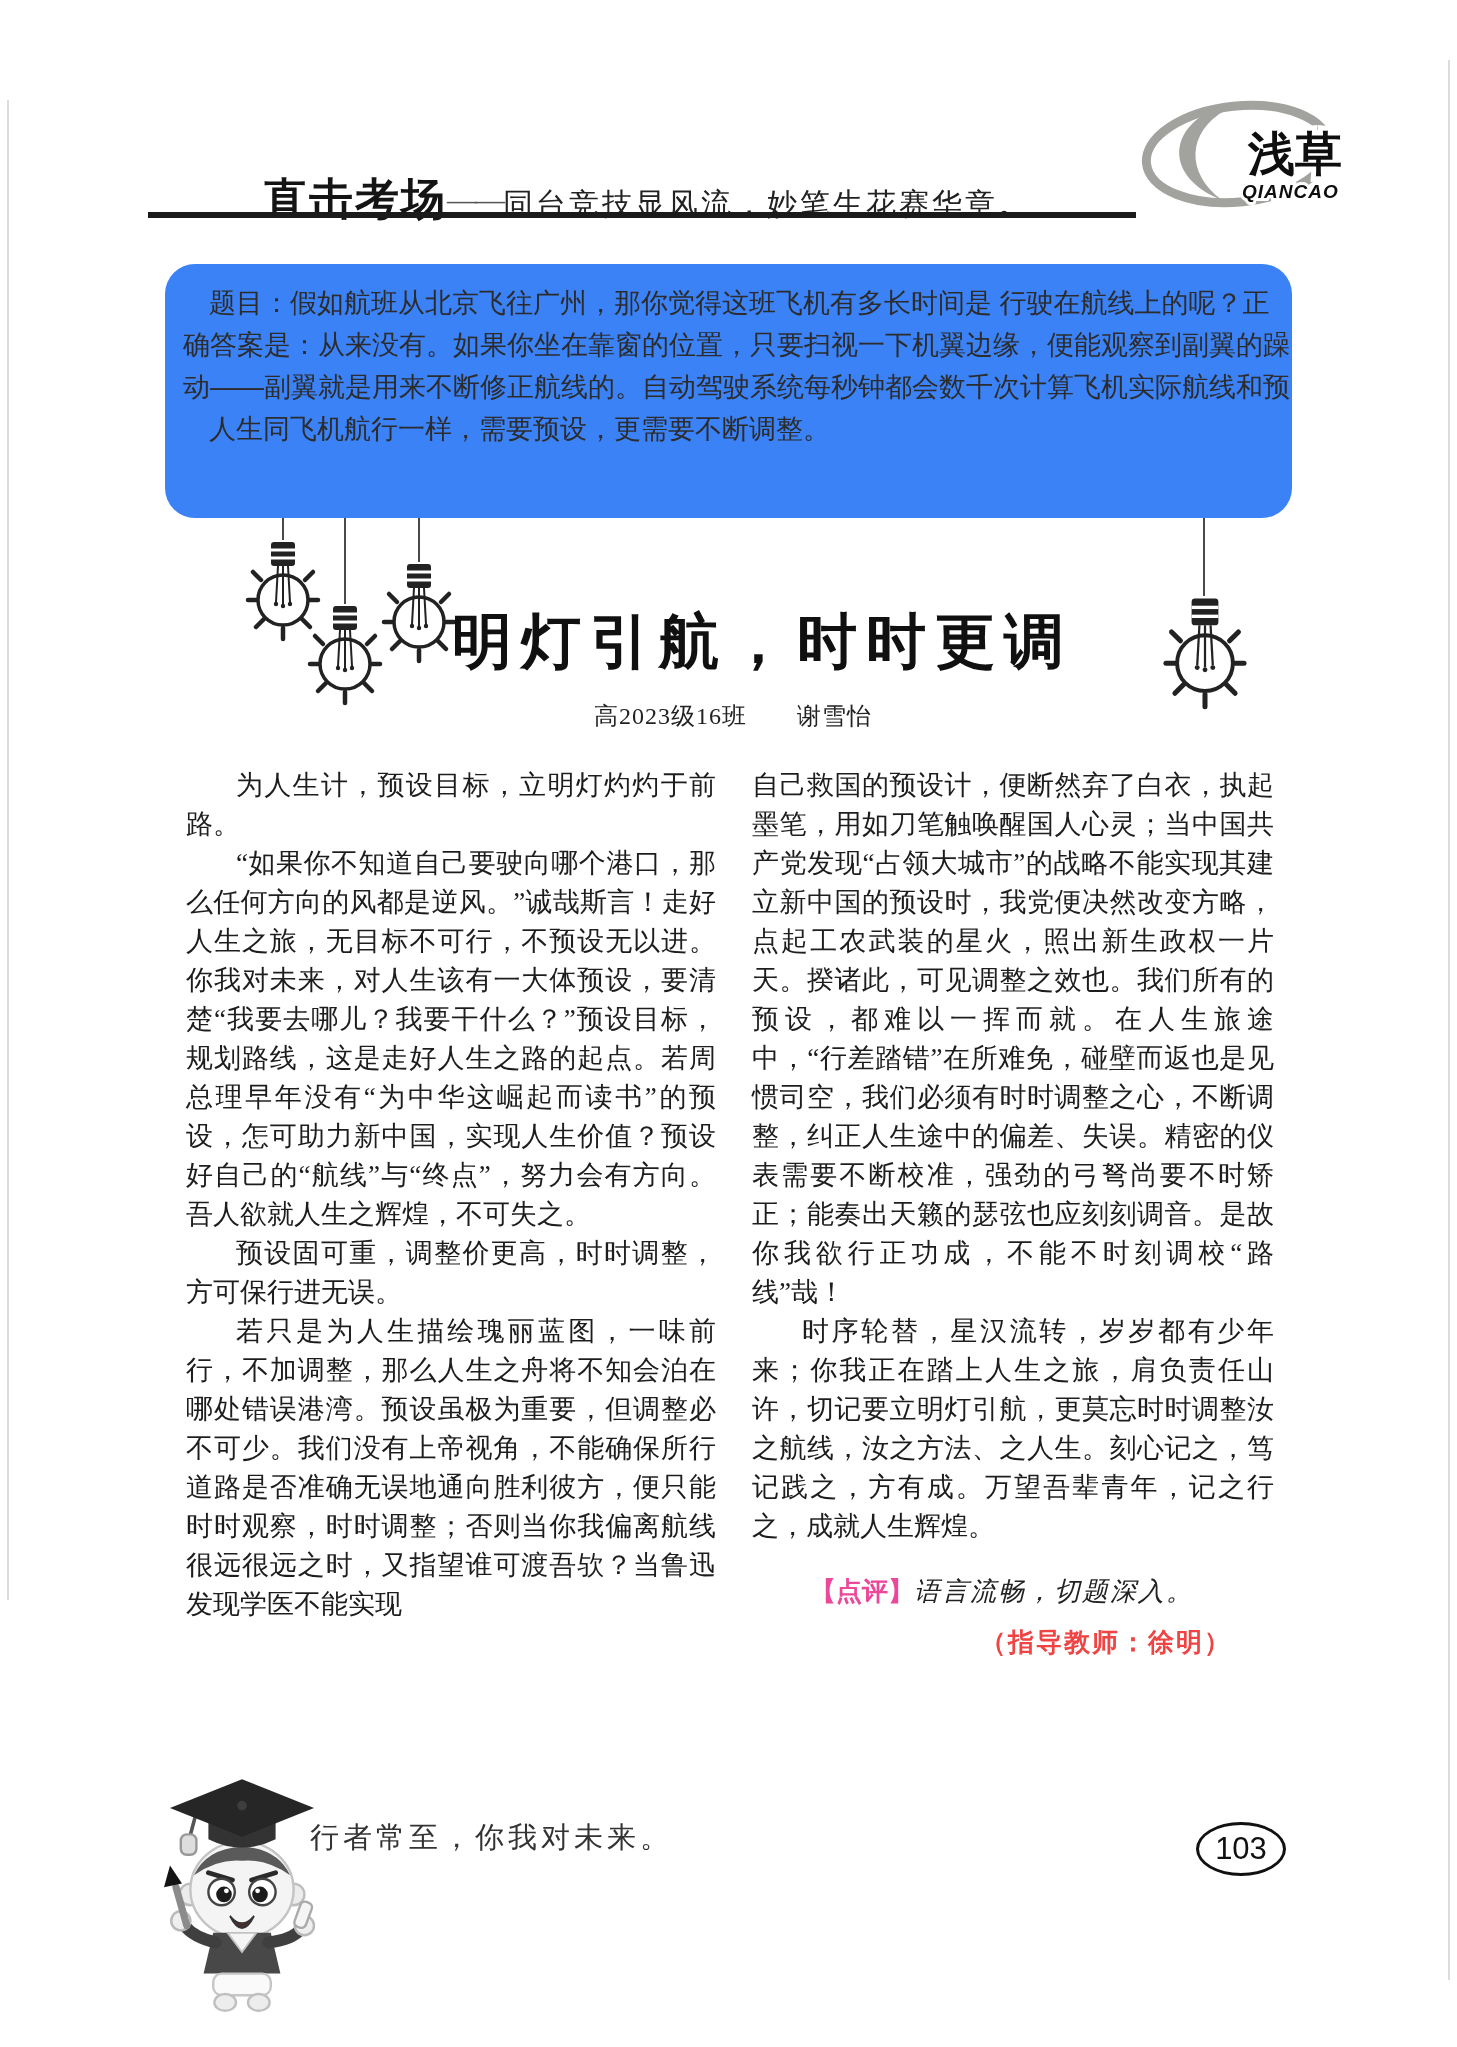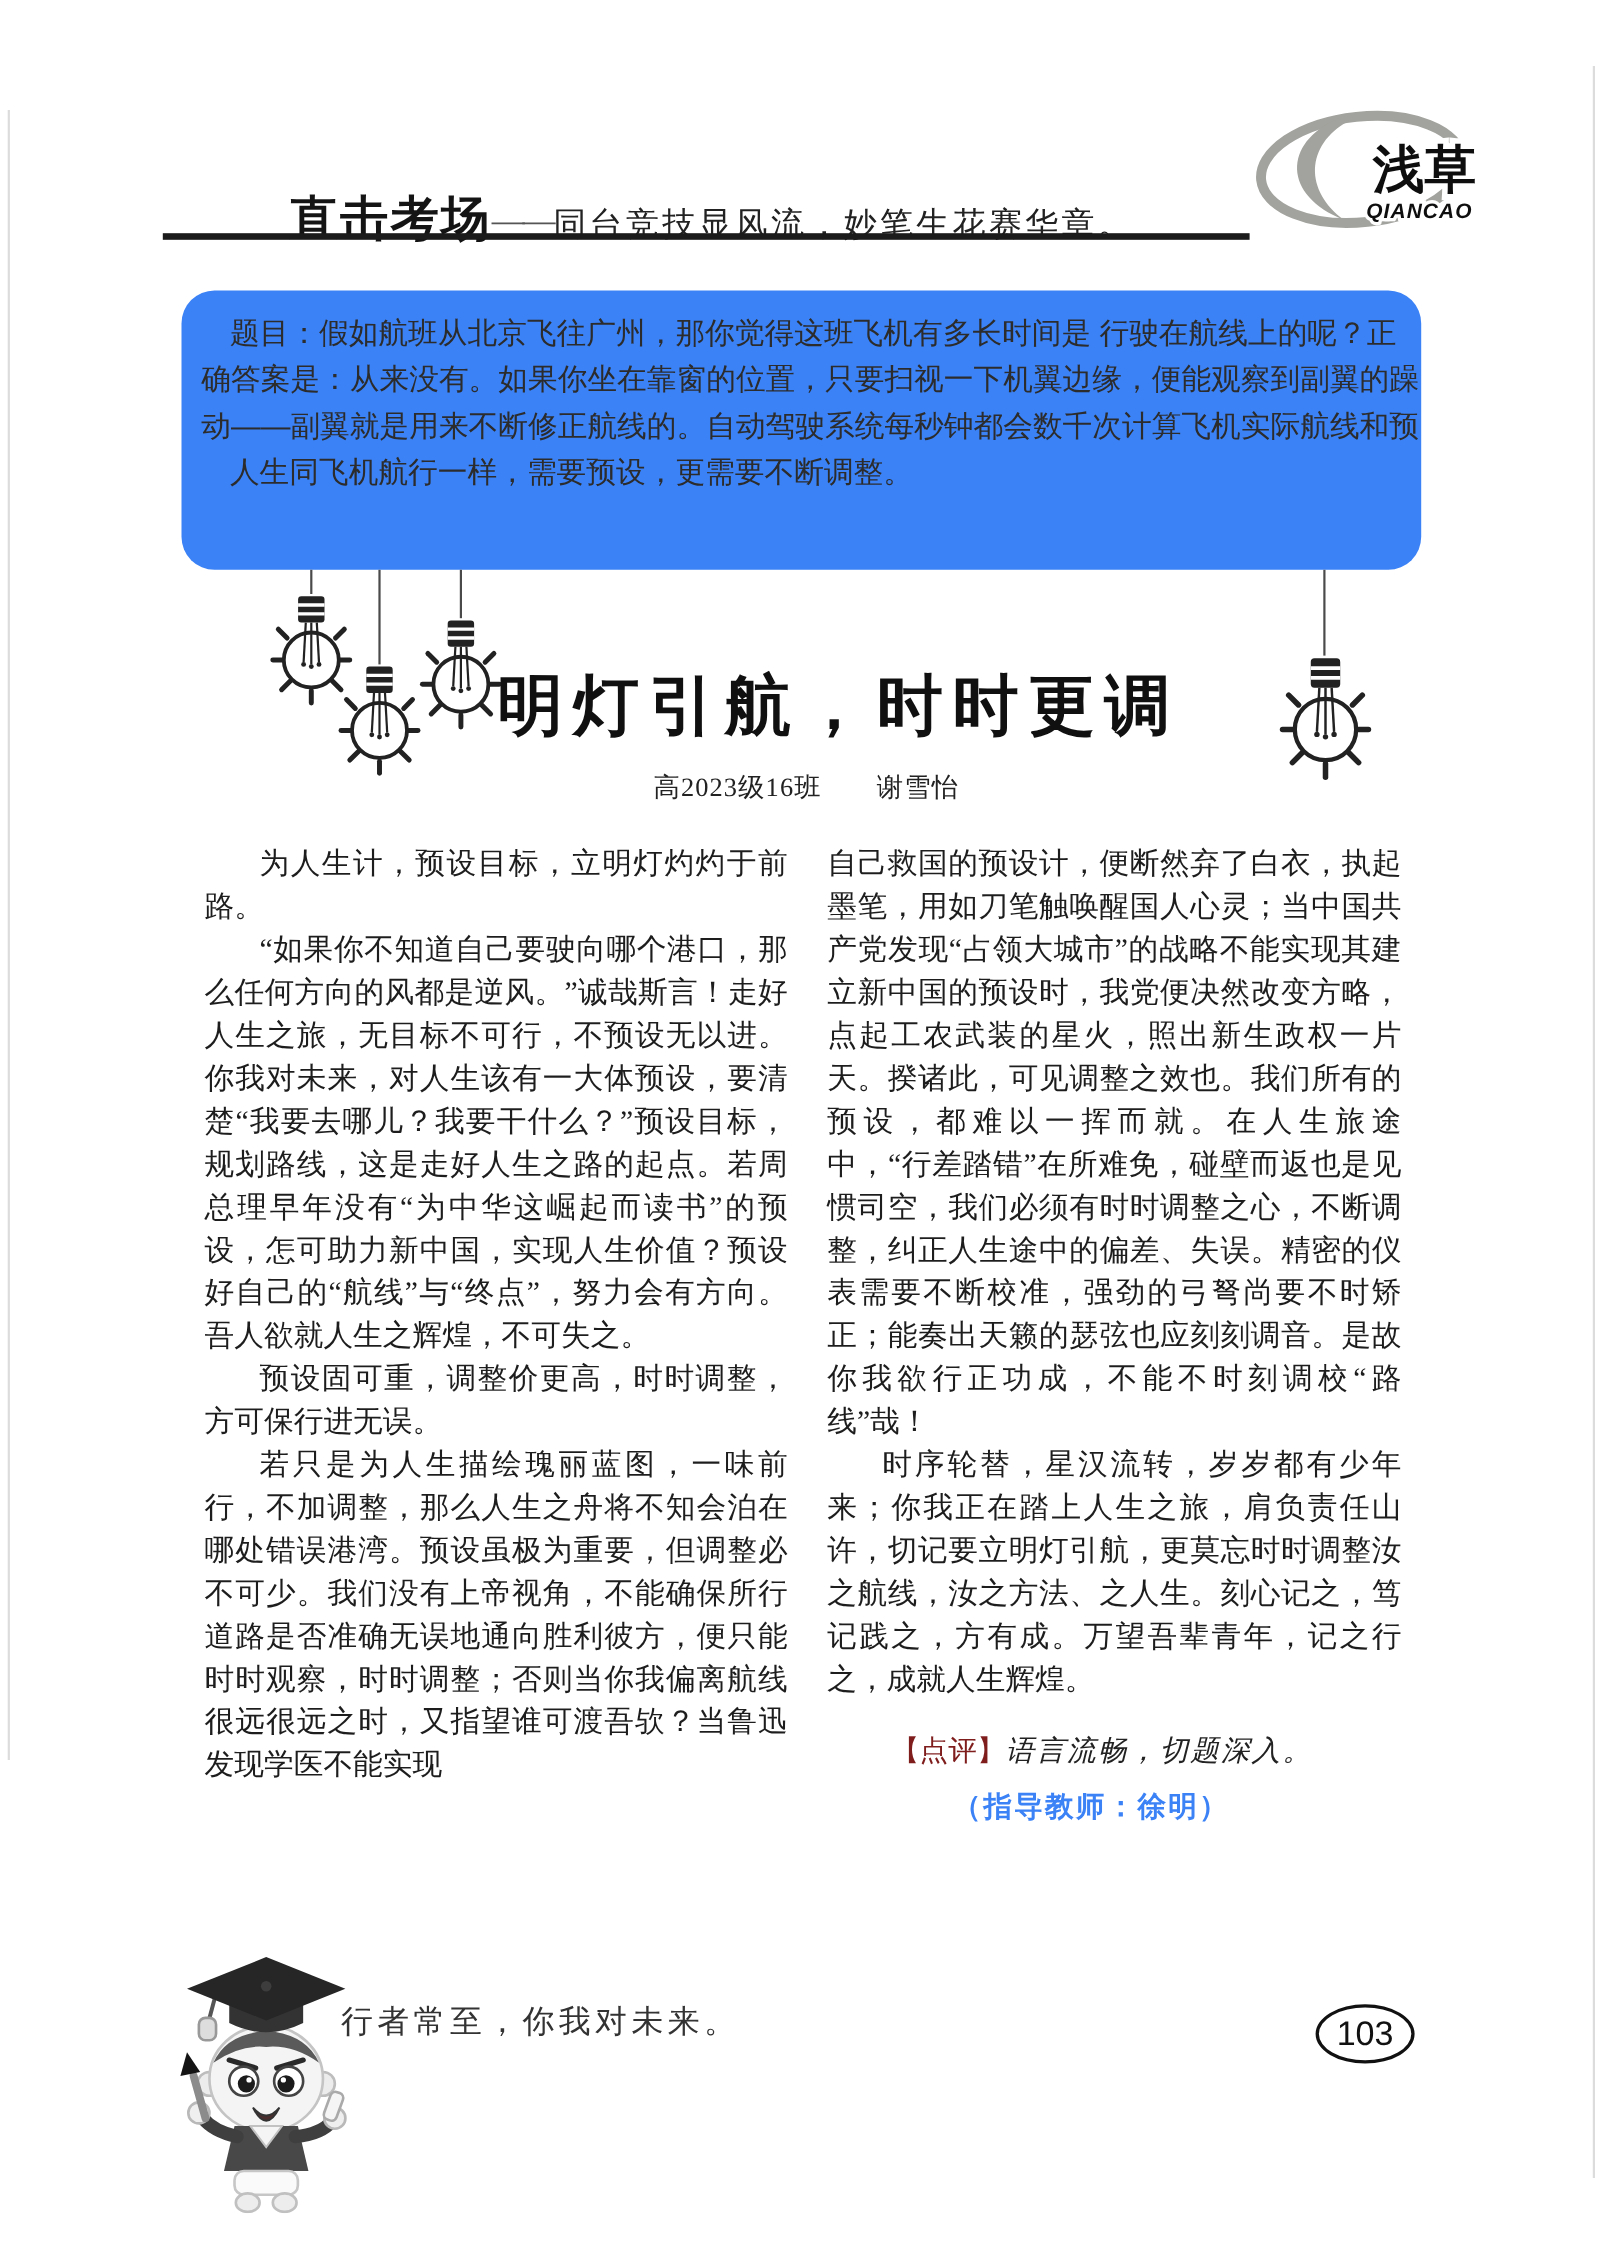--- a/index.html
+++ b/index.html
@@ -46,24 +46,24 @@
 
   
   .col { position:absolute; top:766px; font-size:27px; line-height:39px; text-align:justify; color:#1d1d1d; }
   .col-left { left:186px; width:530px; }
   .col-right { left:752px; width:522px; }
   .col p { margin:0; }
   .col p.indent { text-indent:1.85em; }
 
   
   .review-line { margin-top:26px; margin-left:58px; font-size:26px; white-space:nowrap; }
-  .review-label { font-family:"Liberation Sans","DejaVu Sans",sans-serif; font-weight:normal; color:#7f1d1d;margin-top:26px; }
+  .review-label { font-family:"Liberation Sans","DejaVu Sans",sans-serif; font-weight:bold; color:#ec4899;margin-top:26px; }
   .review-text { font-style:italic; color:#222; letter-spacing:2px; }
-  .teacher-line { margin-top:12px; margin-right:42px; text-align:center;
-    font-family:"Liberation Sans","DejaVu Sans",sans-serif; font-weight:bold; font-size:26px; color:#3b82f6; letter-spacing:2px; }
+  .teacher-line { margin-top:12px; margin-right:42px; text-align:right;
+    font-family:"Liberation Sans","DejaVu Sans",sans-serif; font-weight:bold; font-size:26px; color:#ef4444; letter-spacing:2px; }
 
   
   .mascot { position:absolute; left:146px; top:1772px; width:192px; height:240px; }
   .slogan { position:absolute; left:310px; top:1818px; font-size:29px; letter-spacing:4px; color:#333; white-space:nowrap; }
   .page-num {
     position:absolute; left:1196px; top:1822px; width:84px; height:48px;
     border:3px solid #111; border-radius:50%;
     display:flex; align-items:center; justify-content:center;
     font-family:"Liberation Sans","DejaVu Sans",sans-serif; font-size:31px; color:#111;
   }

